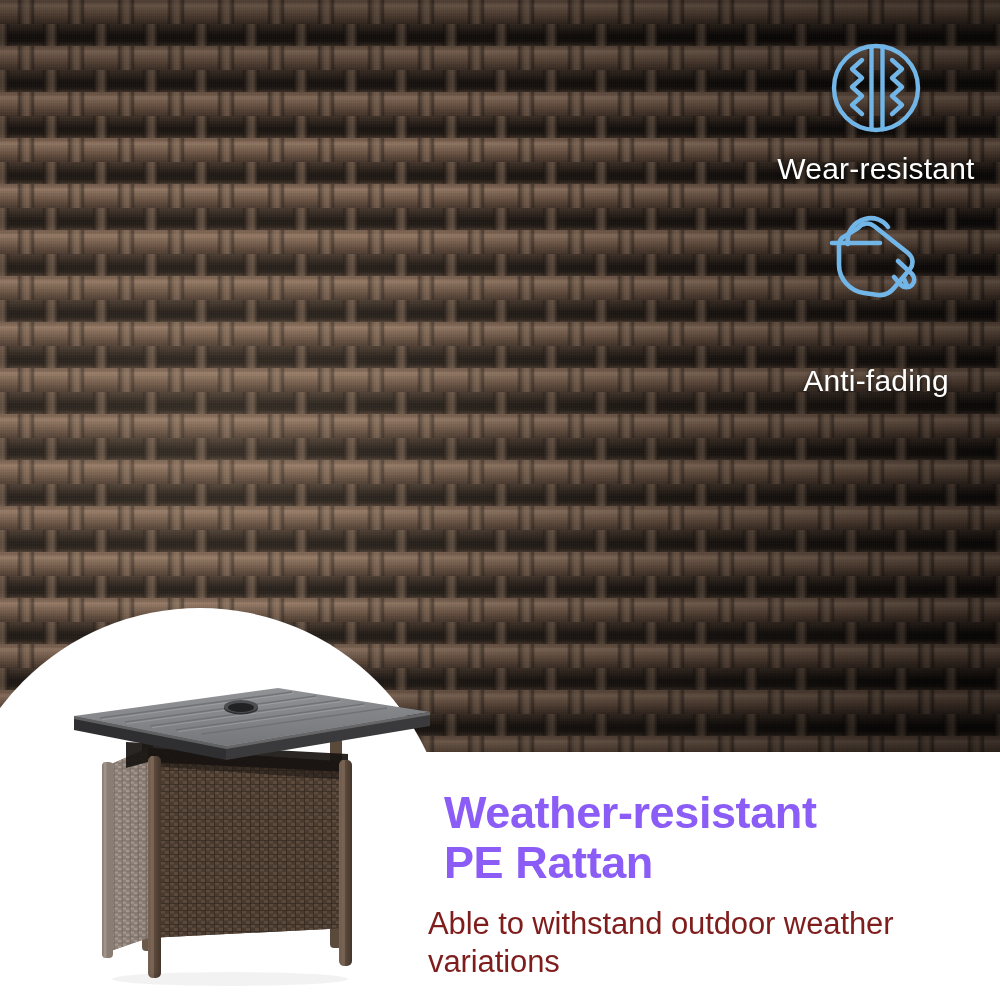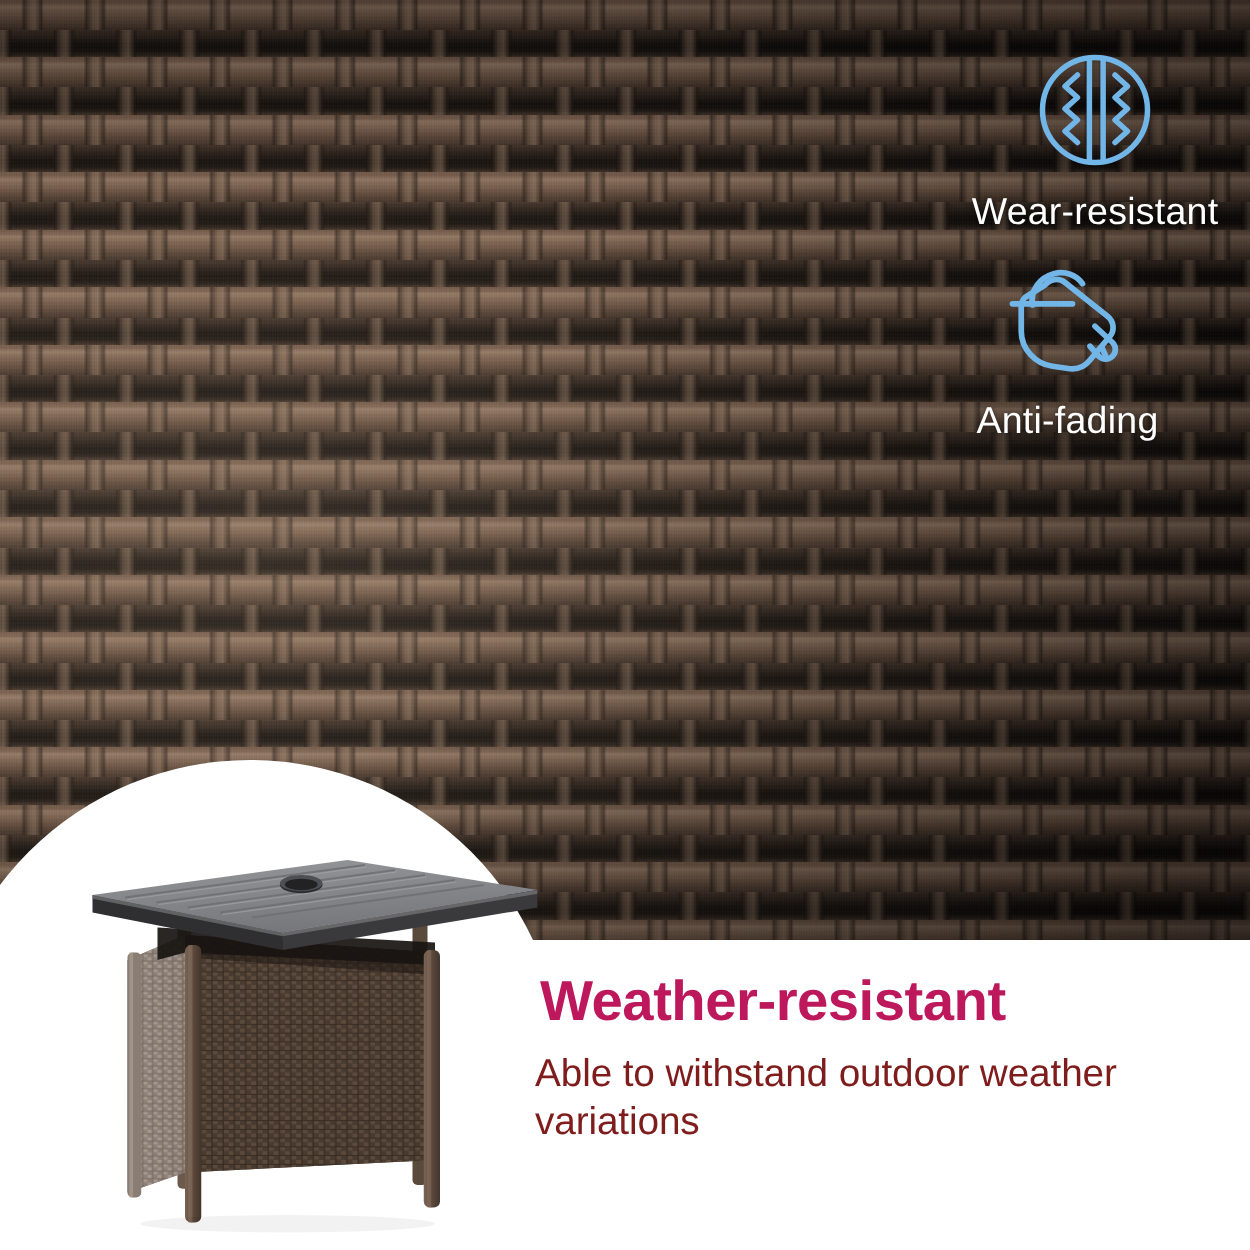--- a/index.html
+++ b/index.html
@@ -89,27 +89,27 @@
   .feature{
     position:absolute;display:flex;flex-direction:column;align-items:center;
   }
   .feature .ficon{display:block;}
   .feature .flabel{
     color:#ffffff;font-size:30px;font-weight:400;letter-spacing:.2px;
     text-shadow:0 1px 5px rgba(0,0,0,.55);white-space:nowrap;line-height:1;
   }
   #feat-wear{left:756px;top:42px;width:240px;}
   #feat-wear .flabel{margin-top:16px;}
-  #feat-anti{left:734px;top:205px;width:240px;}
+  #feat-anti{left:756px;top:205px;width:240px;gap:45px;}
   #feat-anti .flabel{margin-top:12px;}
 
   
   .copy{position:absolute;left:428px;top:772px;width:560px;}
   .copy h1{
-    margin:4px;color:#be185d;font-size:45px;line-height:1.12;
+    margin:16px;color:#8b5cf6;font-size:45px;line-height:1.12;
     font-weight:700;letter-spacing:-0.4px;
   }
   .copy p{
     margin:14px 0 0 0;color:#7f1d1d;font-size:31px;line-height:1.22;
     font-weight:400;letter-spacing:-0.1px;
   }
 
   
   .product{position:absolute;left:30px;top:676px;width:400px;height:324px;}
   .product svg{display:block;width:400px;height:324px;}
@@ -254,17 +254,18 @@
         <rect x="73.5" y="86" width="3" height="196" fill="#ADA299" opacity="0.6"></rect>
       </g>
 
       <ellipse cx="200" cy="303" rx="118" ry="7" fill="#000" opacity="0.05"></ellipse>
     </svg>
   </div>
 
   <div class="copy">
     <h1>
       <span>Weather-resistant</span><br>
+      <span>PE Rattan</span>
     </h1>
     <p>Able to withstand outdoor weather variations</p>
   </div>
 
 </div>
 
 </body></html>

